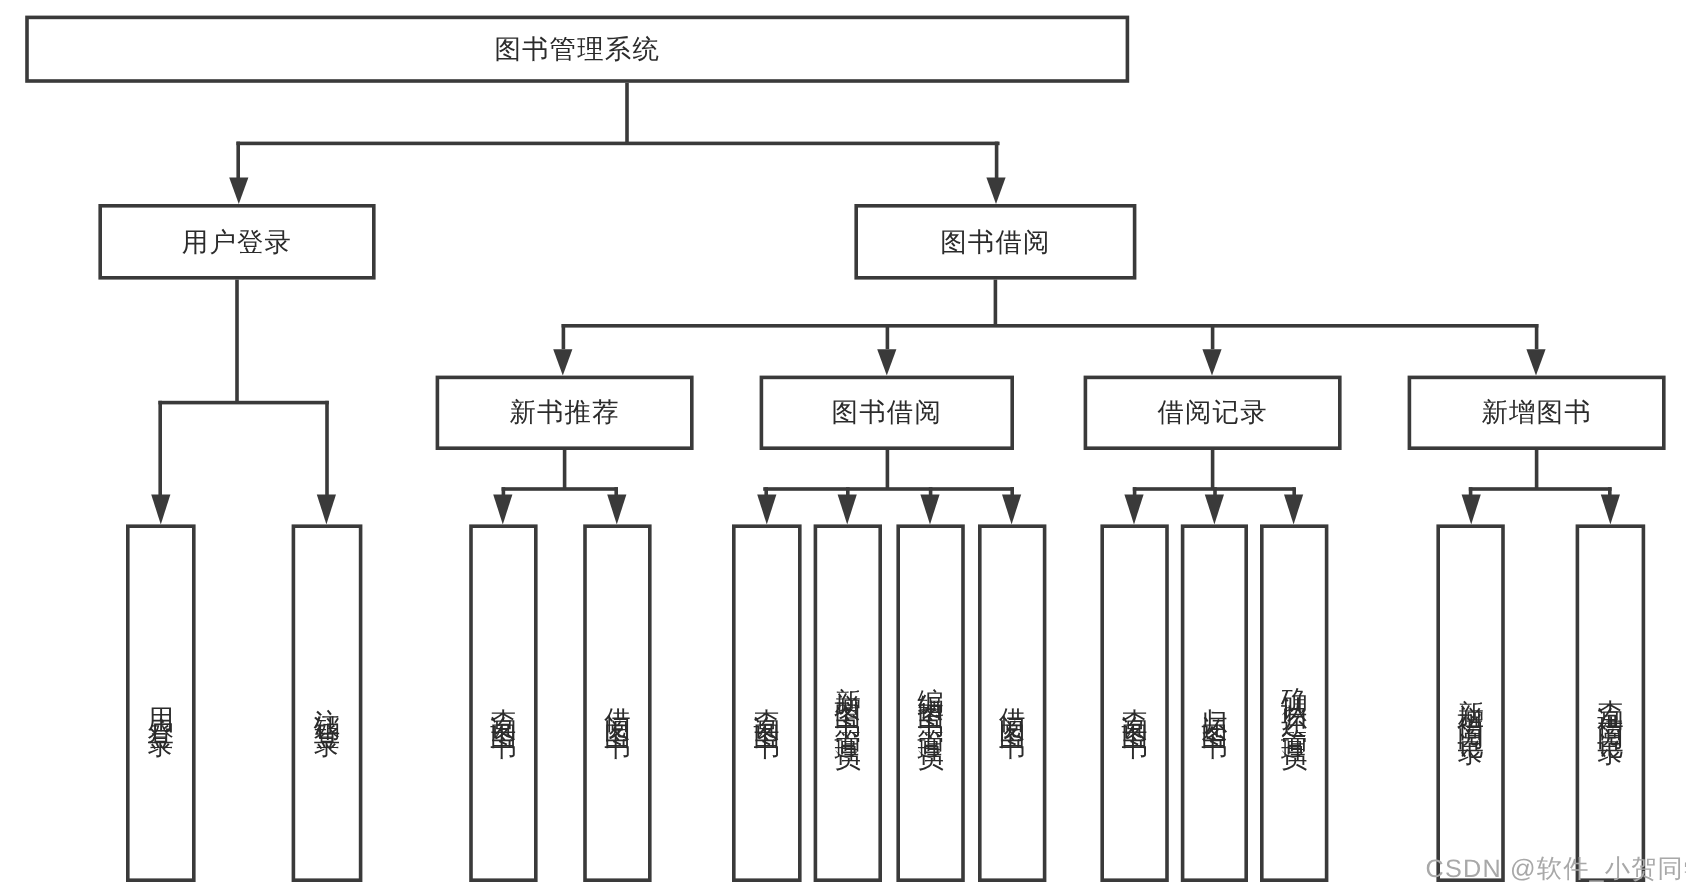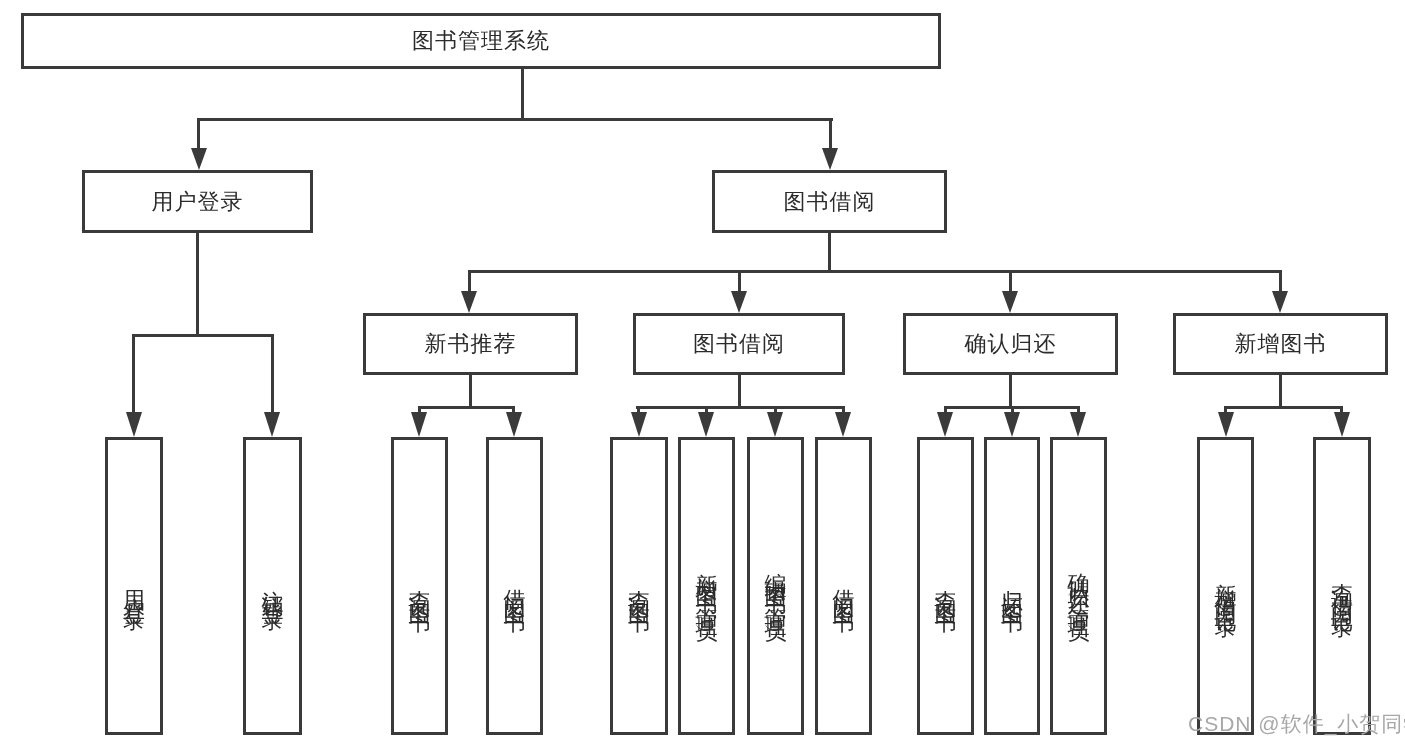--- a/index.html
+++ b/index.html
@@ -74,21 +74,21 @@
   <div class="arr a22" style="left:461px;top:291px;"></div>
   <div class="vl" style="left:738px;top:270px;height:21px;"></div>
   <div class="arr a22" style="left:731px;top:291px;"></div>
   <div class="vl" style="left:1009px;top:270px;height:21px;"></div>
   <div class="arr a22" style="left:1002px;top:291px;"></div>
   <div class="vl" style="left:1279px;top:270px;height:21px;"></div>
   <div class="arr a22" style="left:1272px;top:291px;"></div>
 
   <div class="box" style="left:363px;top:313px;width:215px;height:62px;">新书推荐</div>
   <div class="box" style="left:633px;top:313px;width:212px;height:62px;">图书借阅</div>
-  <div class="box" style="left:903px;top:313px;width:215px;height:62px;">确认归还</div>
+  <div class="box" style="left:903px;top:313px;width:215px;height:62px;">借阅记录</div>
   <div class="box" style="left:1173px;top:313px;width:215px;height:62px;">新增图书</div>
 
   <div class="vl" style="left:469px;top:375px;height:33px;"></div>
   <div class="hl" style="left:418px;top:406px;width:97px;"></div>
   <div class="vl" style="left:418px;top:406px;height:8px;"></div>
   <div class="arr a25" style="left:411px;top:412px;"></div>
   <div class="vl" style="left:512px;top:406px;height:8px;"></div>
   <div class="arr a25" style="left:506px;top:412px;"></div>
 
   <div class="vl" style="left:738px;top:375px;height:33px;"></div>

